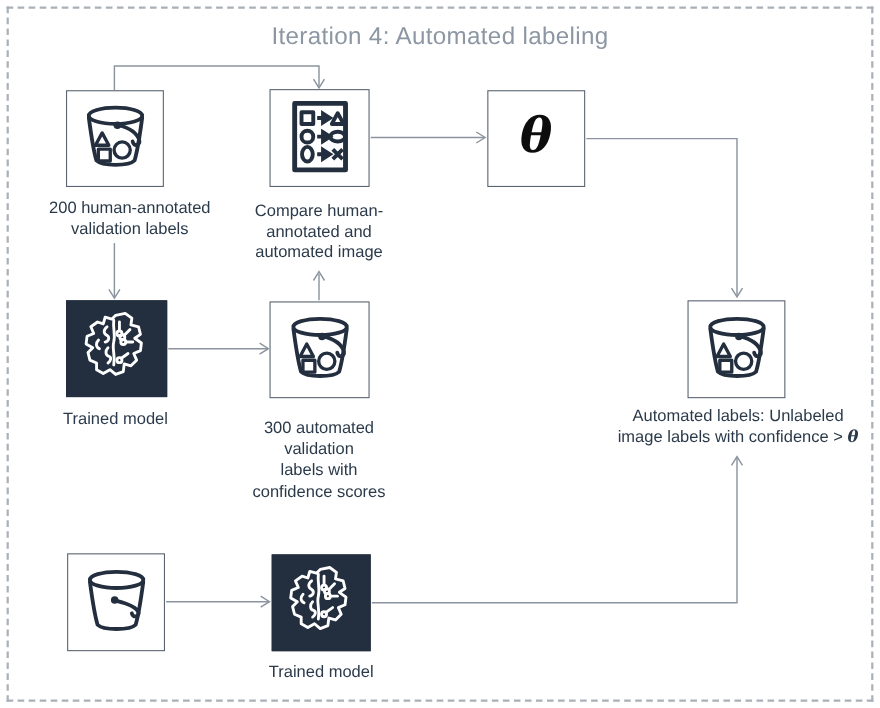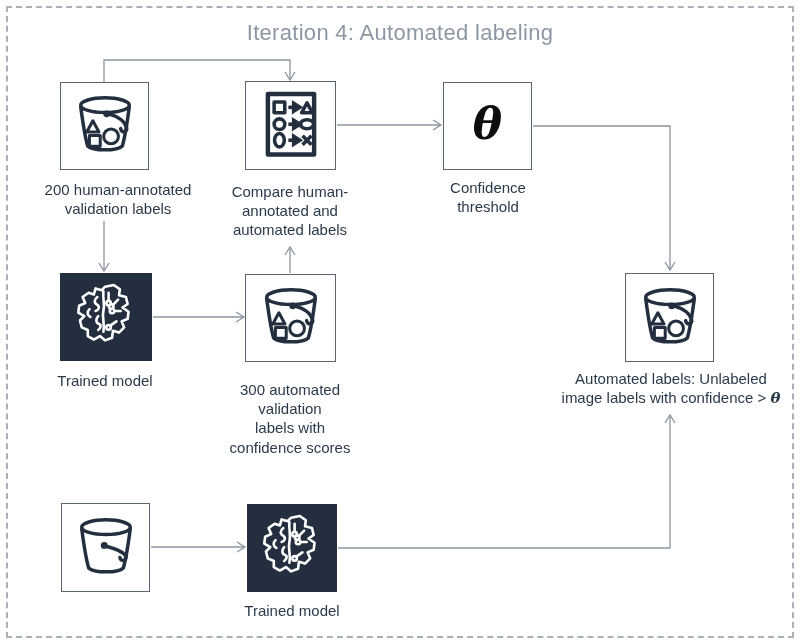--- a/index.html
+++ b/index.html
@@ -151,27 +151,25 @@
   <div class="nodelabel" style="left:28px;top:180px;width:180px;">200 human-annotated
 validation labels</div>
 
   <div class="iconbox" style="left:245px;top:81px;width:91px;height:89px;">
     <svg width="80" height="80">
         <use href="#compare-glyph"></use>
       </svg>
   </div>
   <div class="nodelabel" style="left:220px;top:182px;width:140px;">Compare human-
 annotated and
-automated labels</div>
+automated image</div>
 
   <div class="iconbox" style="left:443px;top:82px;width:89px;height:88px;">
     <span class="theta-big">θ</span>
   </div>
-  <div class="nodelabel" style="left:428px;top:178px;width:120px;">Confidence
-threshold</div>
 
   <div class="iconbox dark" style="left:60px;top:273px;width:92px;height:88px;">
     <svg width="78" height="78">
         <use href="#brain-model"></use>
       </svg>
   </div>
   <div class="nodelabel" style="left:35px;top:371px;width:140px;">Trained model</div>
 
   <div class="iconbox" style="left:245px;top:274px;width:91px;height:88px;">
     <svg width="78" height="78">

